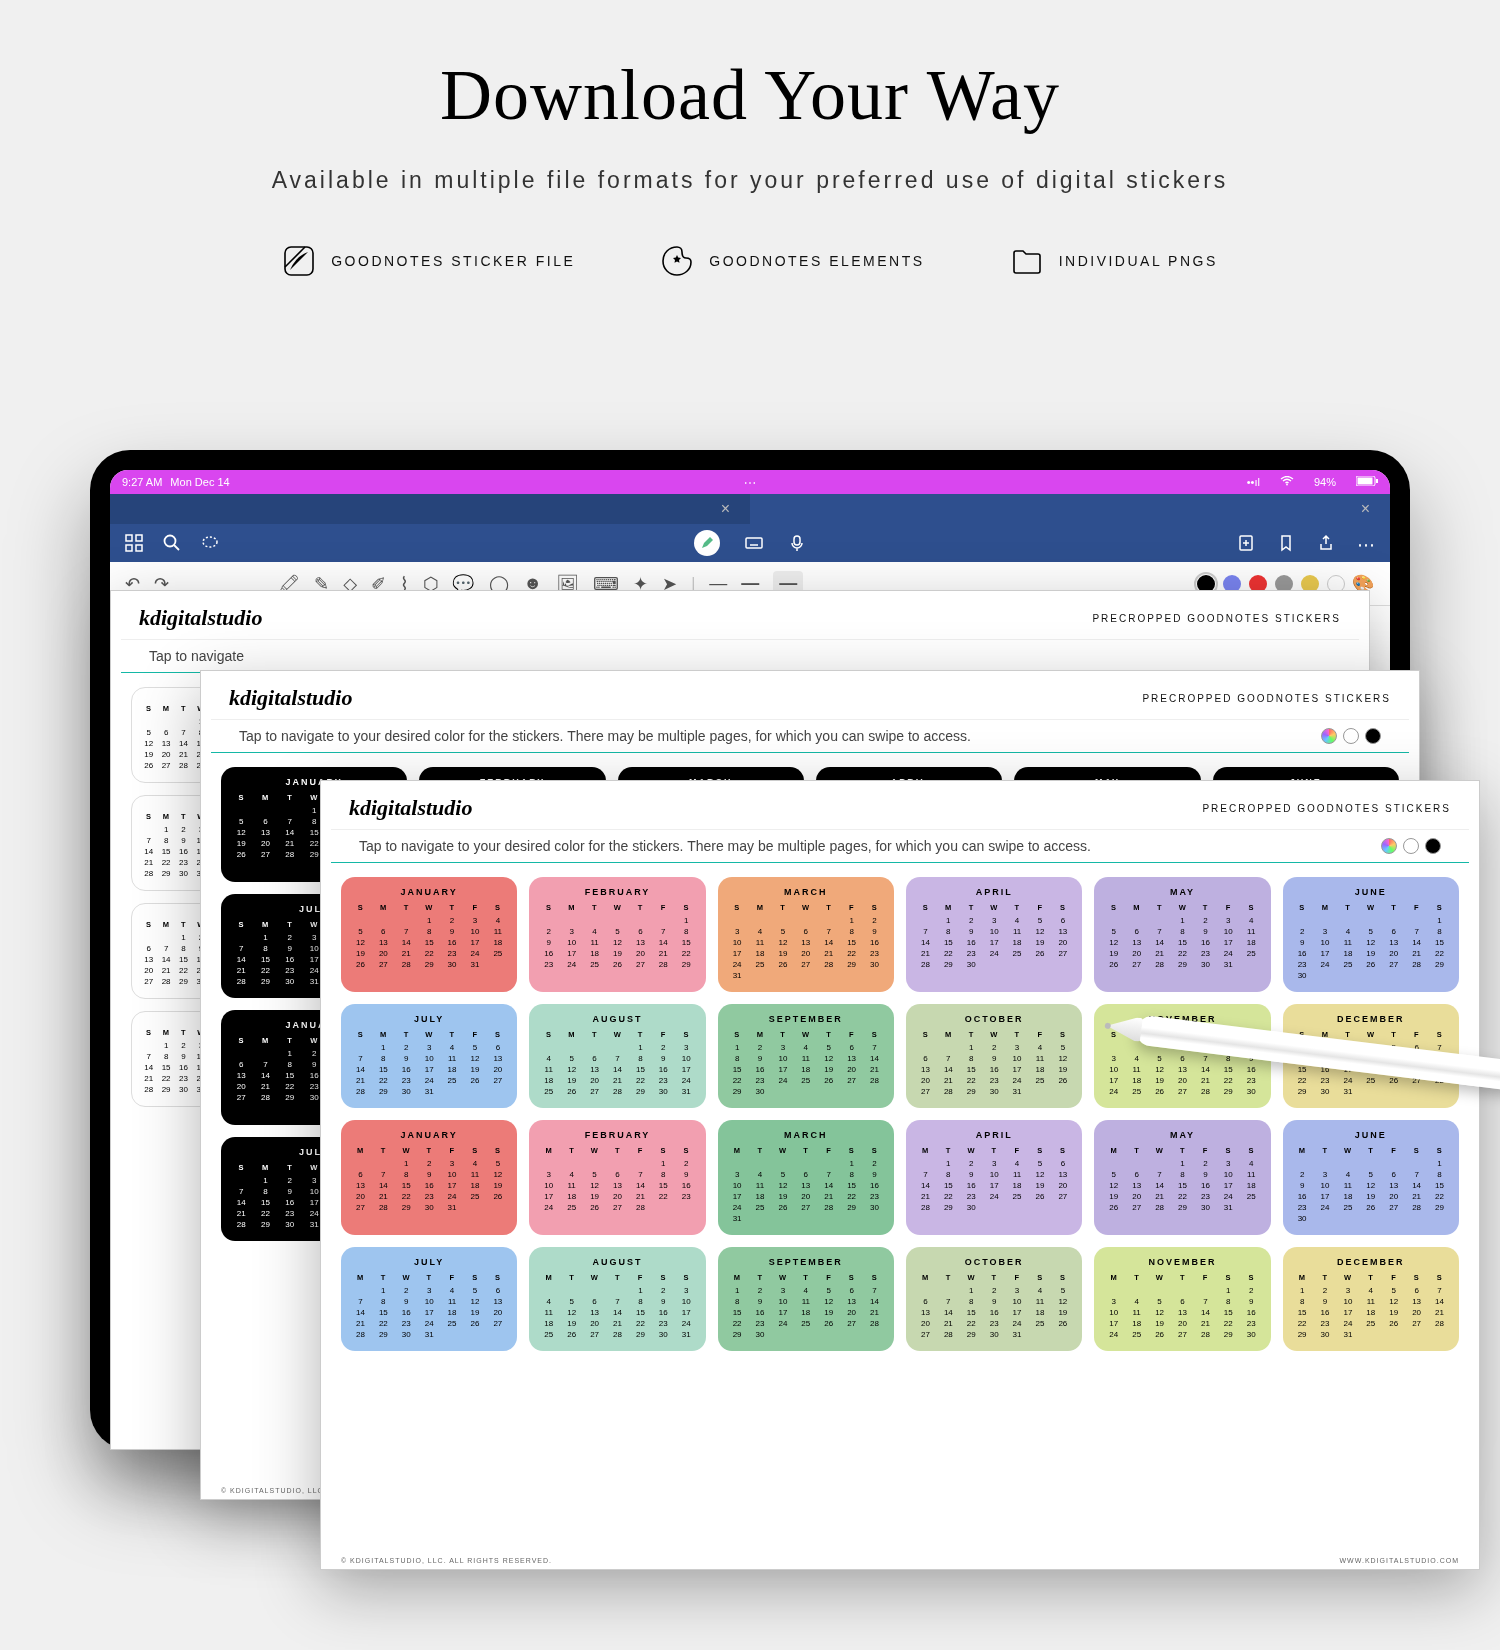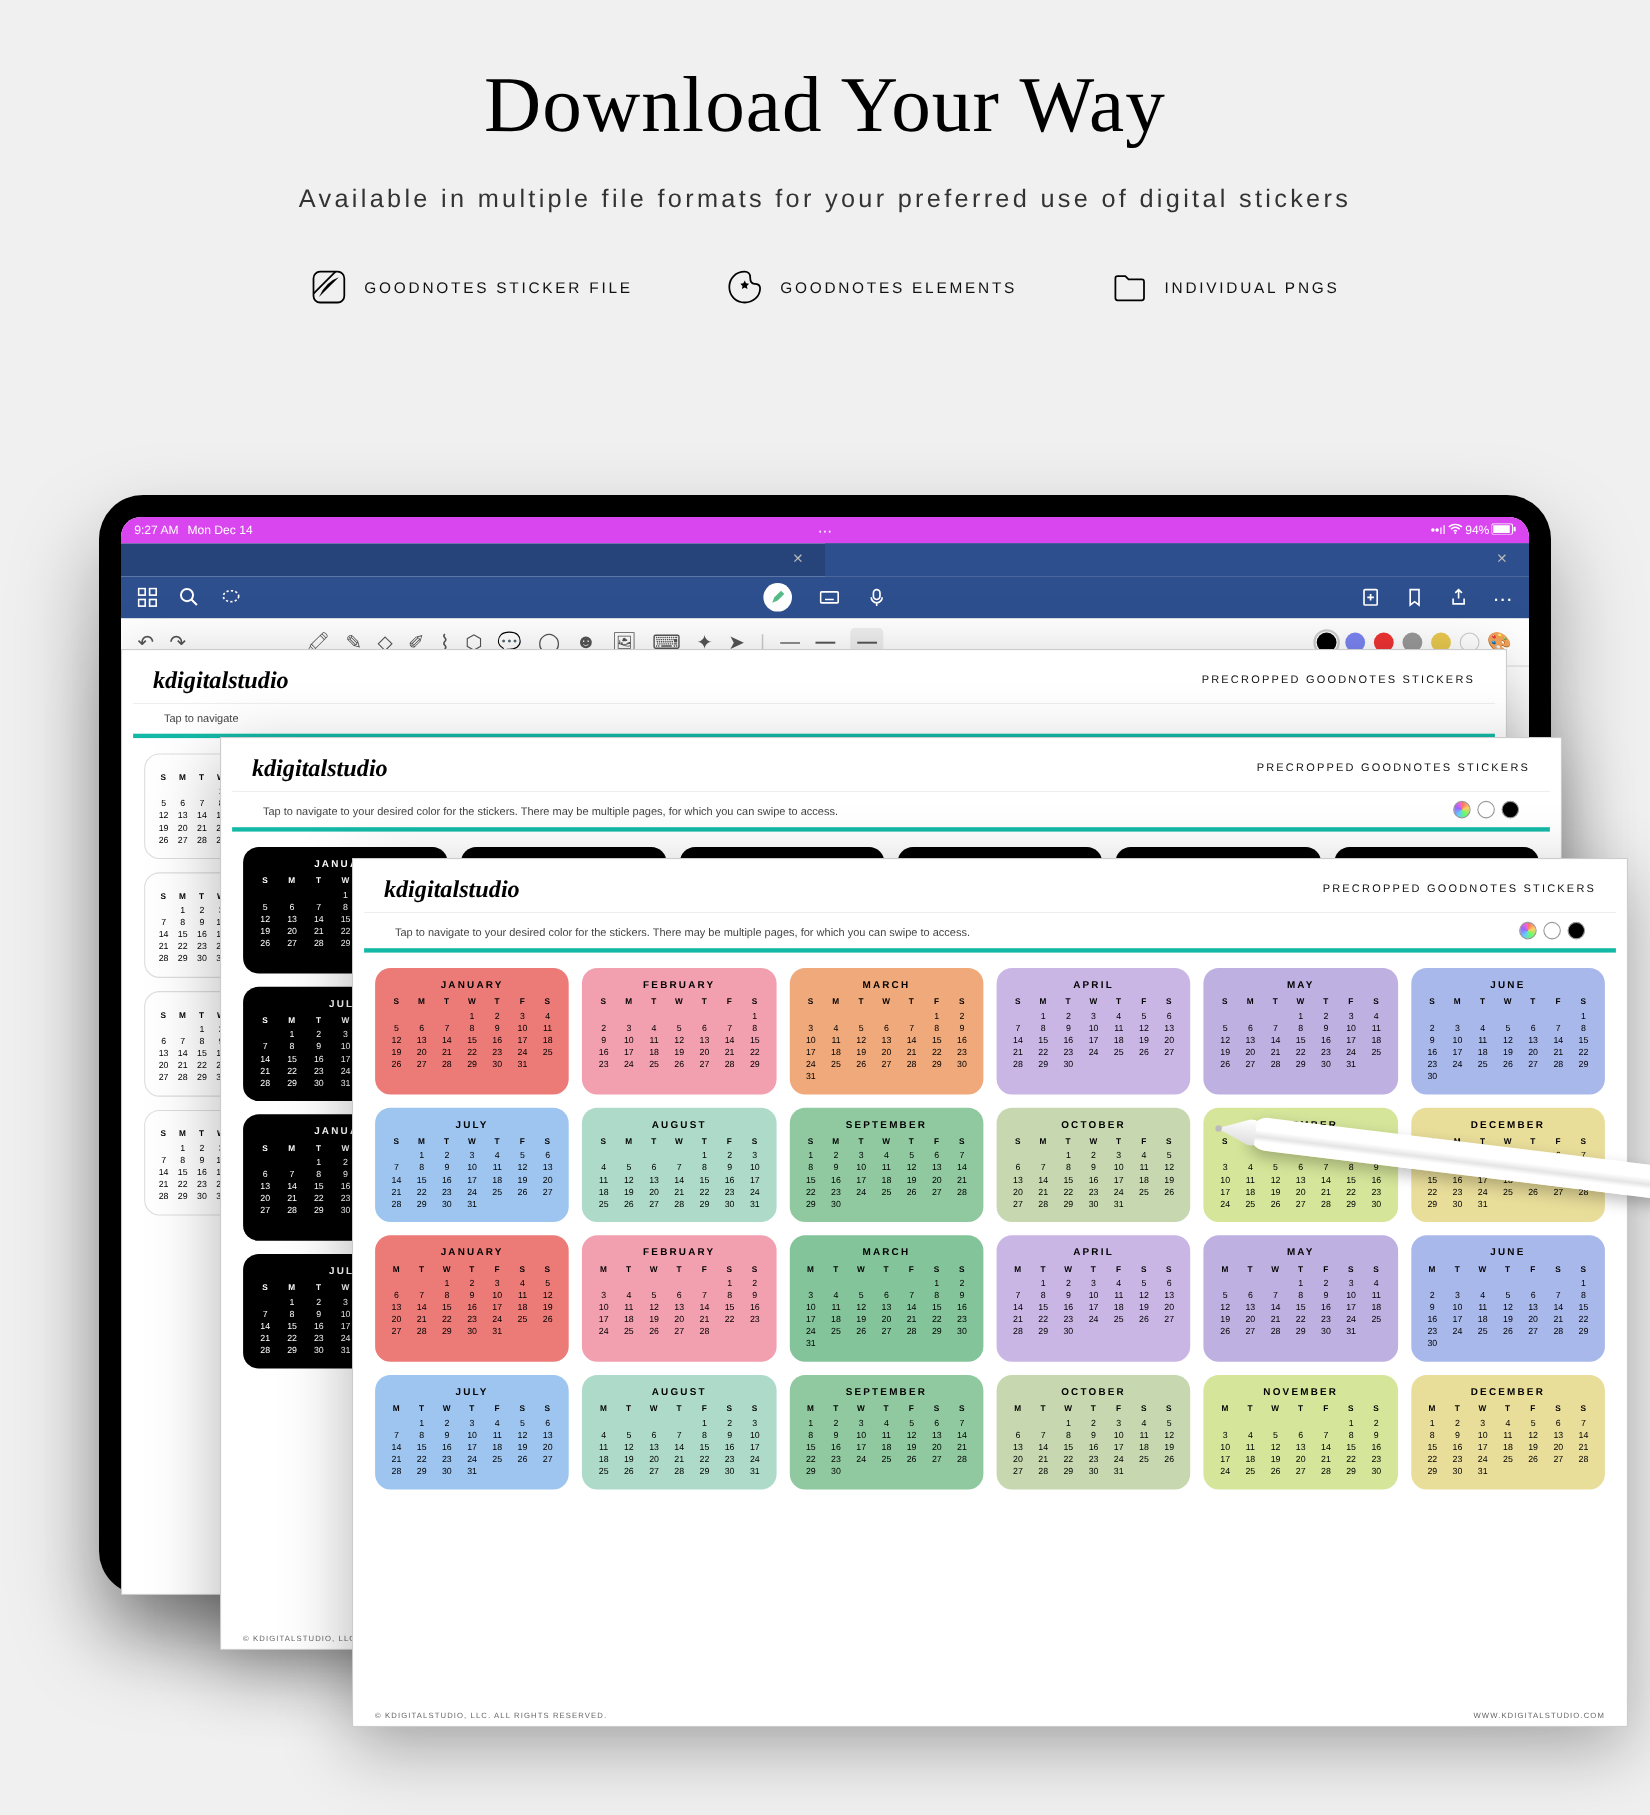--- a/index.html
+++ b/index.html
@@ -74,21 +74,21 @@
   background: #d946ef;
   color: #fff;
   font-size: 11px;
   display: flex;
   justify-content: space-between;
   align-items: center;
   padding: 0 12px;
 }
 .status-left { display: flex; gap: 8px; }
 .status-center { position: absolute; left: 50%; transform: translateX(-50%); font-size: 13px; }
-.status-right { display: flex; gap: 2px; align-items: center; }
+.status-right { display: flex; gap: 20px; align-items: center; }
 
 .tab-strip {
   height: 30px;
   background: #26447a;
   display: flex;
 }
 .tab { flex: 1; display: flex; align-items: center; justify-content: flex-end; padding-right: 20px; color: #bbb; font-size: 16px; }
 .tab.active { background: #2e4f8e; }
 
 .app-toolbar {
@@ -156,25 +156,25 @@
   font-weight: bold;
   font-size: 22px;
   letter-spacing: 0px;
 }
 .sheet-tag {
   font-size: 10px;
   letter-spacing: 2px;
   color: #111;
 }
 .sheet-instruct {
-  font-size: 10px;
+  font-size: 14px;
   color: #444;
   padding: 8px 28px;
   border-top: 1px solid #eee;
-  border-bottom: 4px solid #14b8a6;
+  border-bottom: 1px solid #14b8a6;
   margin: 0 10px;
   display: flex;
   justify-content: space-between;
   align-items: flex-end;
 }
 .color-chips { display: flex; gap: 6px; }
 .chip { width: 16px; height: 16px; border-radius: 50%; border: 1px solid #999; }
 .chip.rainbow { background: conic-gradient(#f66,#fc6,#6f6,#6cf,#96f,#f6c); }
 .chip.white { background: #fff; }
 .chip.black { background: #000; }

